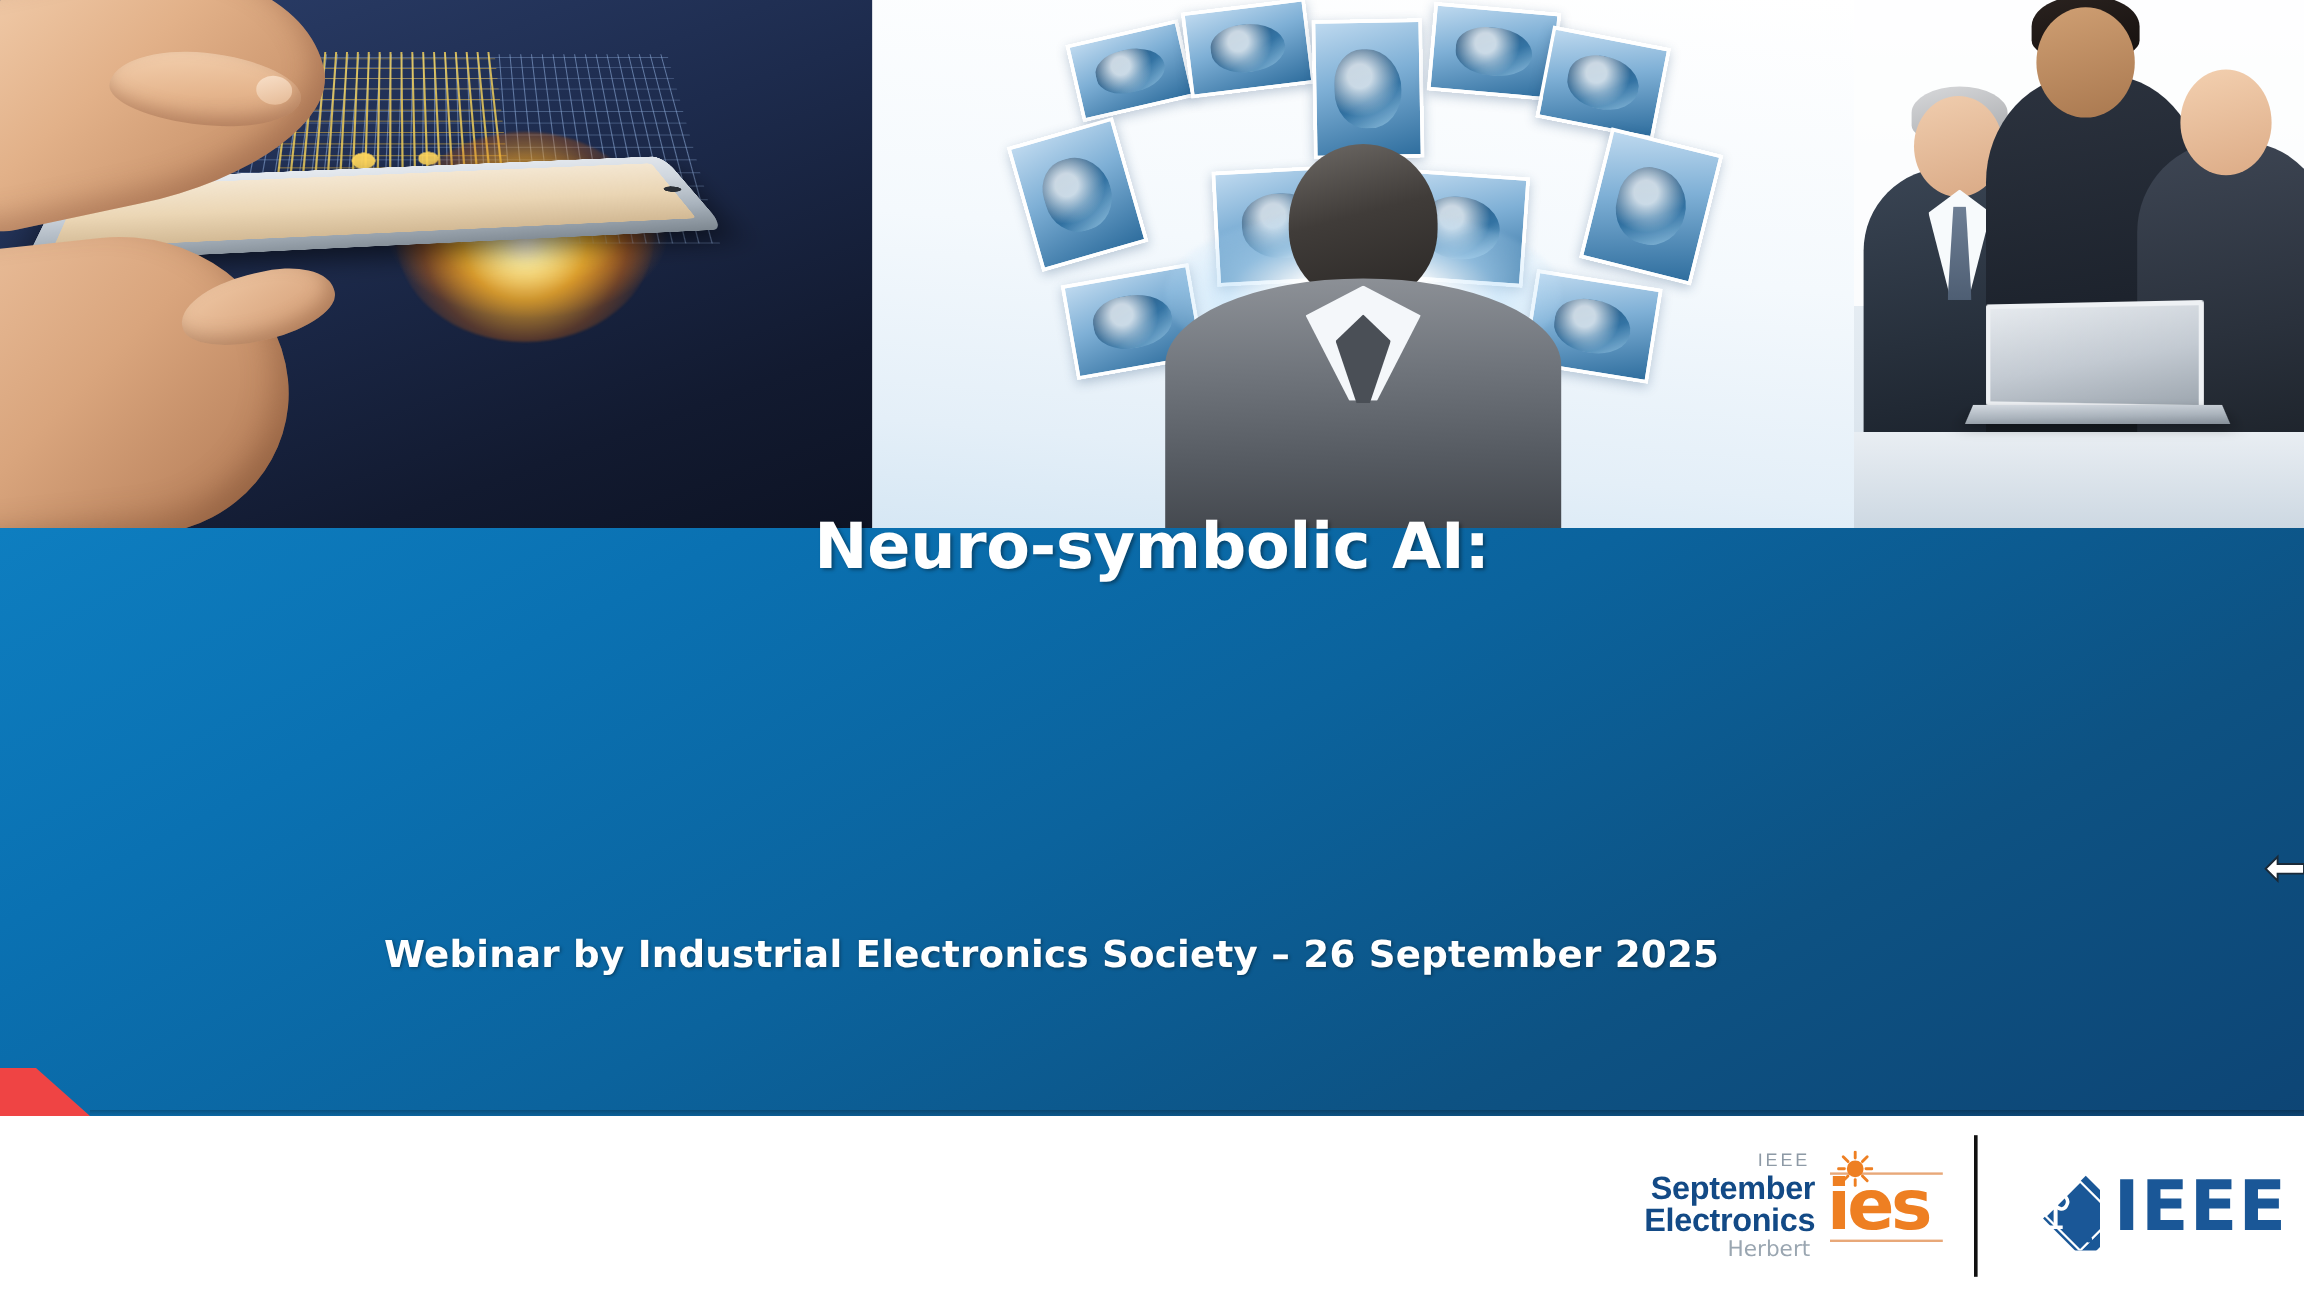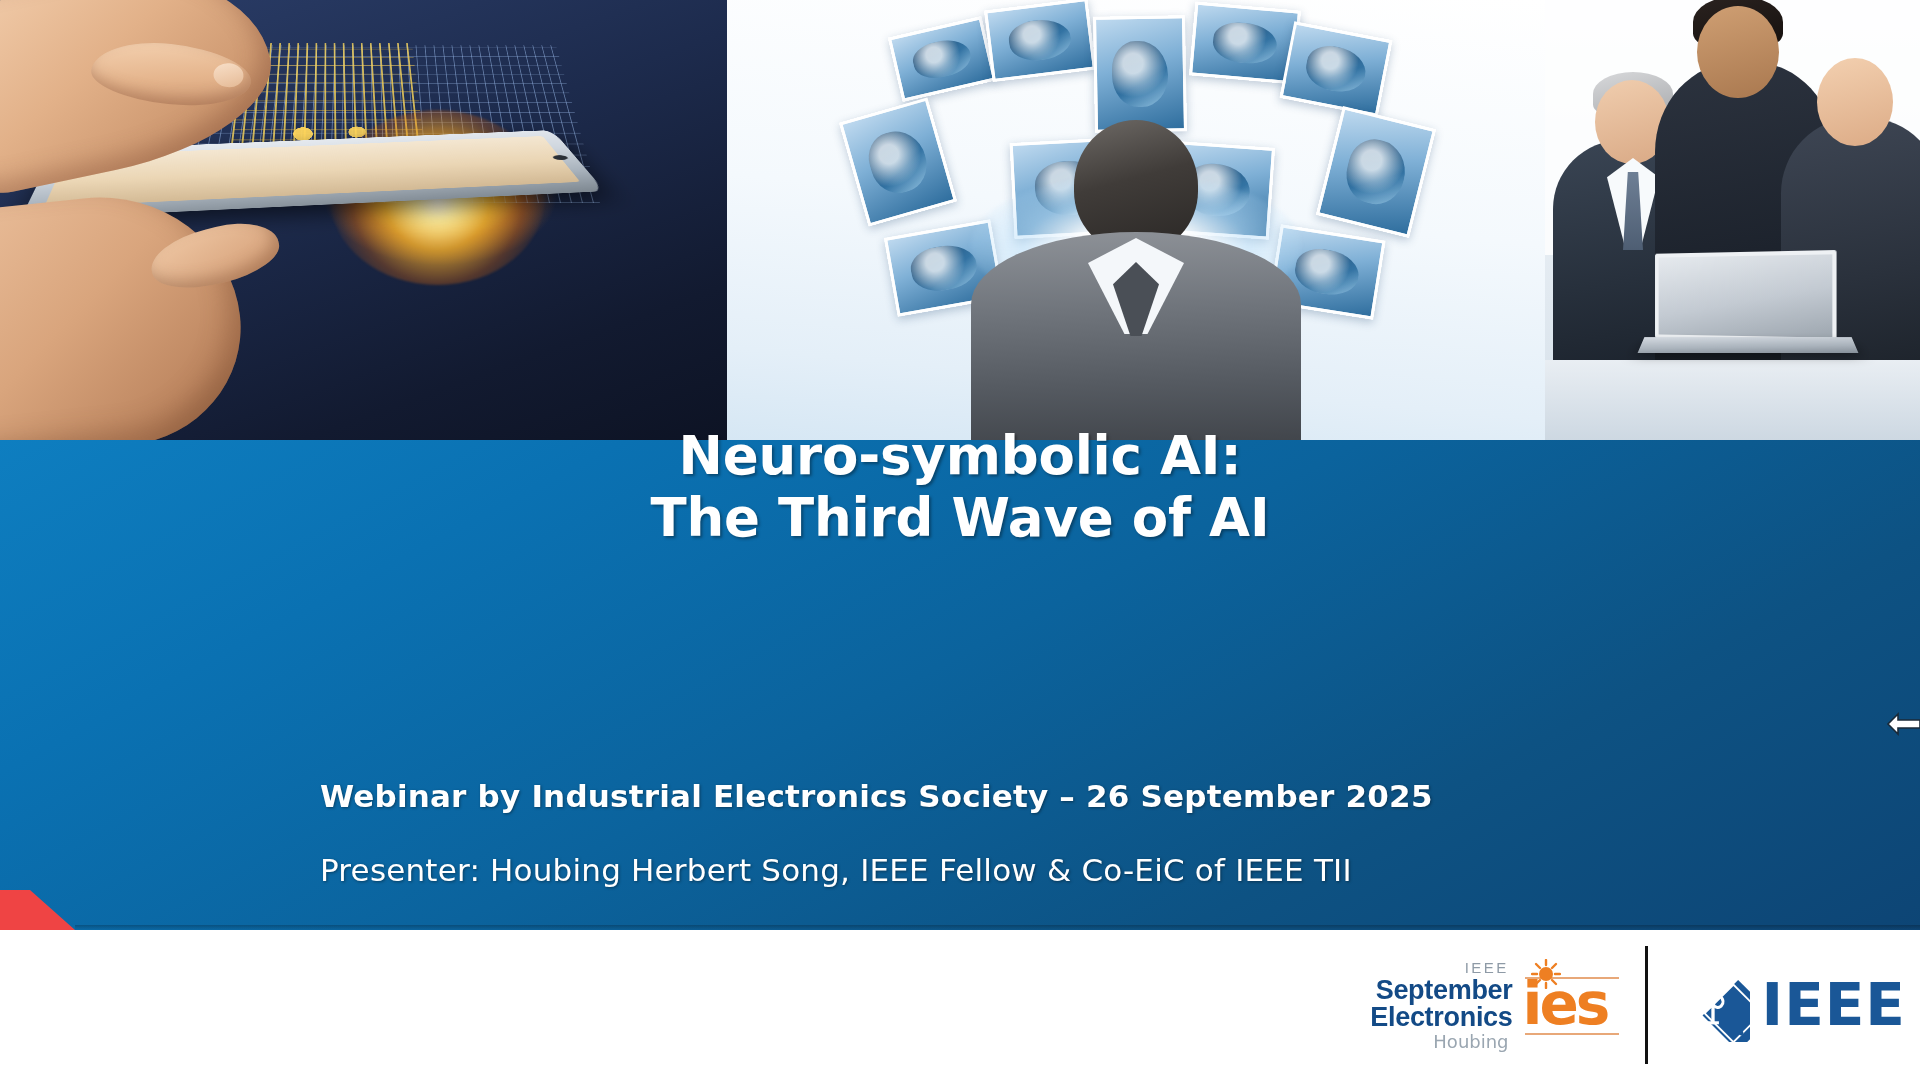--- a/index.html
+++ b/index.html
@@ -412,41 +412,39 @@
       <div class="p3-laptop-base"></div>
     </div>
 
   </div>
 
   <div id="title-band"></div>
   <div id="title-band-shadowline"></div>
 
   <h1 id="slide-title">
     <span class="tline">Neuro-symbolic AI:</span>
-    <span class="tline">The Third Wave of AI</span>
   </h1>
 
   <div class="meta-line" id="webinar-line">Webinar by Industrial Electronics Society –  26 September 2025</div>
-  <div class="meta-line" id="presenter-line">Presenter: Houbing Herbert Song, IEEE Fellow &amp; Co-EiC of IEEE TII</div>
 
   <div id="back-cursor">
     <svg viewBox="0 0 34 28" width="34" height="28" aria-hidden="true">
       <path d="M12 4 L2 14 L12 24 L12 18 L34 18 L34 10 L12 10 Z" fill="#ffffff" stroke="#1b2a38" stroke-width="1.6"></path>
     </svg>
   </div>
 
   <div id="footer">
     <div id="footer-logos">
 
       <div id="ies-logo">
         <div id="ies-wordmark">
           <div id="ies-ieee">IEEE</div>
           <span class="ies-big">September</span>
           <span class="ies-big">Electronics</span>
-          <div id="ies-society">Houbing</div>
+          <div id="ies-society">Herbert</div>
         </div>
         <div id="ies-mark">
           <div class="rule top"></div>
           <div class="rule bot"></div>
           <div class="ies-text">ies</div>
           <svg id="ies-sun" viewBox="0 0 30 30">
             <circle cx="15" cy="15" r="7" fill="#ee7f22"></circle>
             <g stroke="#ee7f22" stroke-width="2.4" stroke-linecap="round">
               <line x1="15" y1="1" x2="15" y2="6"></line>
               <line x1="15" y1="24" x2="15" y2="29"></line>

